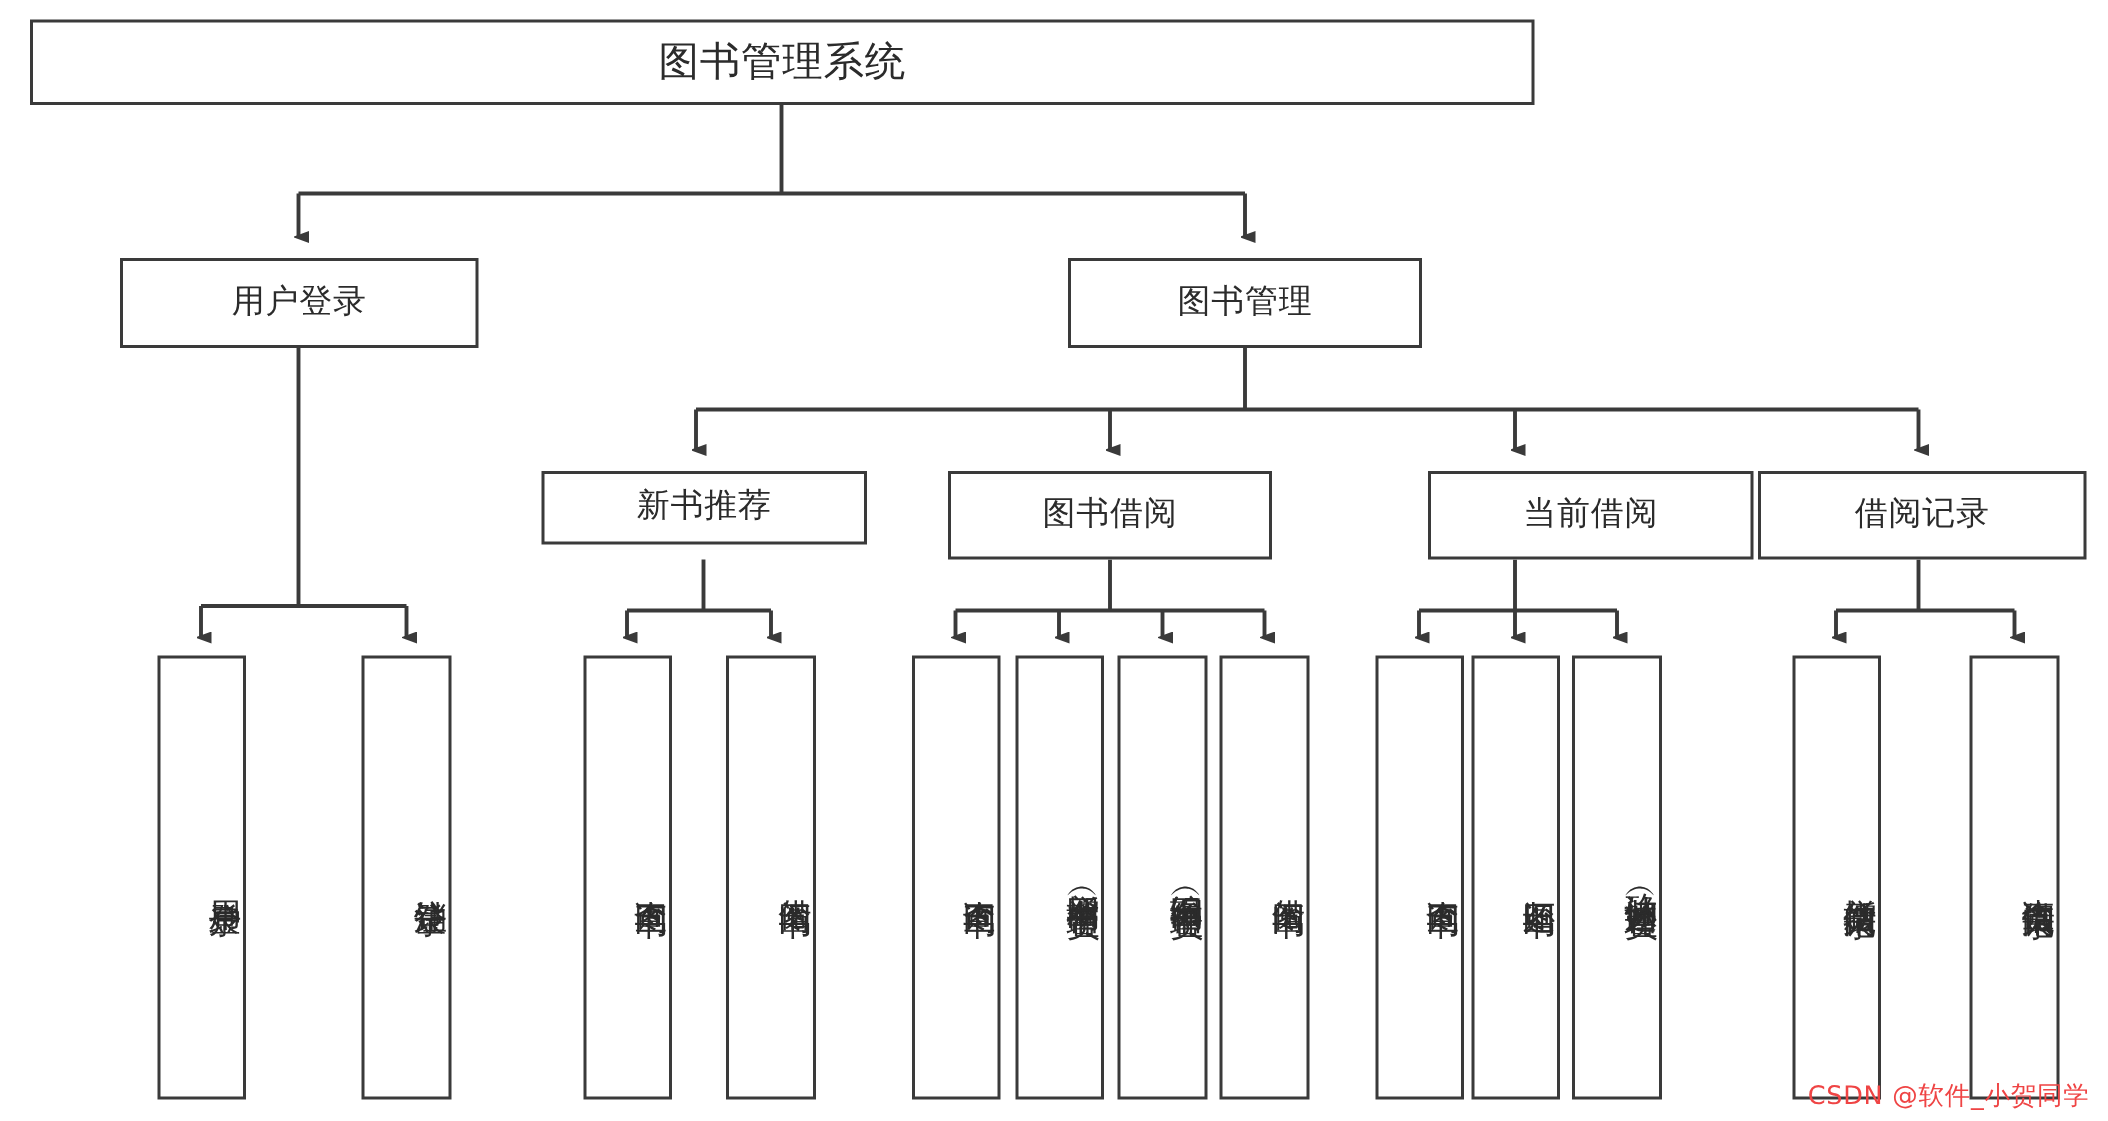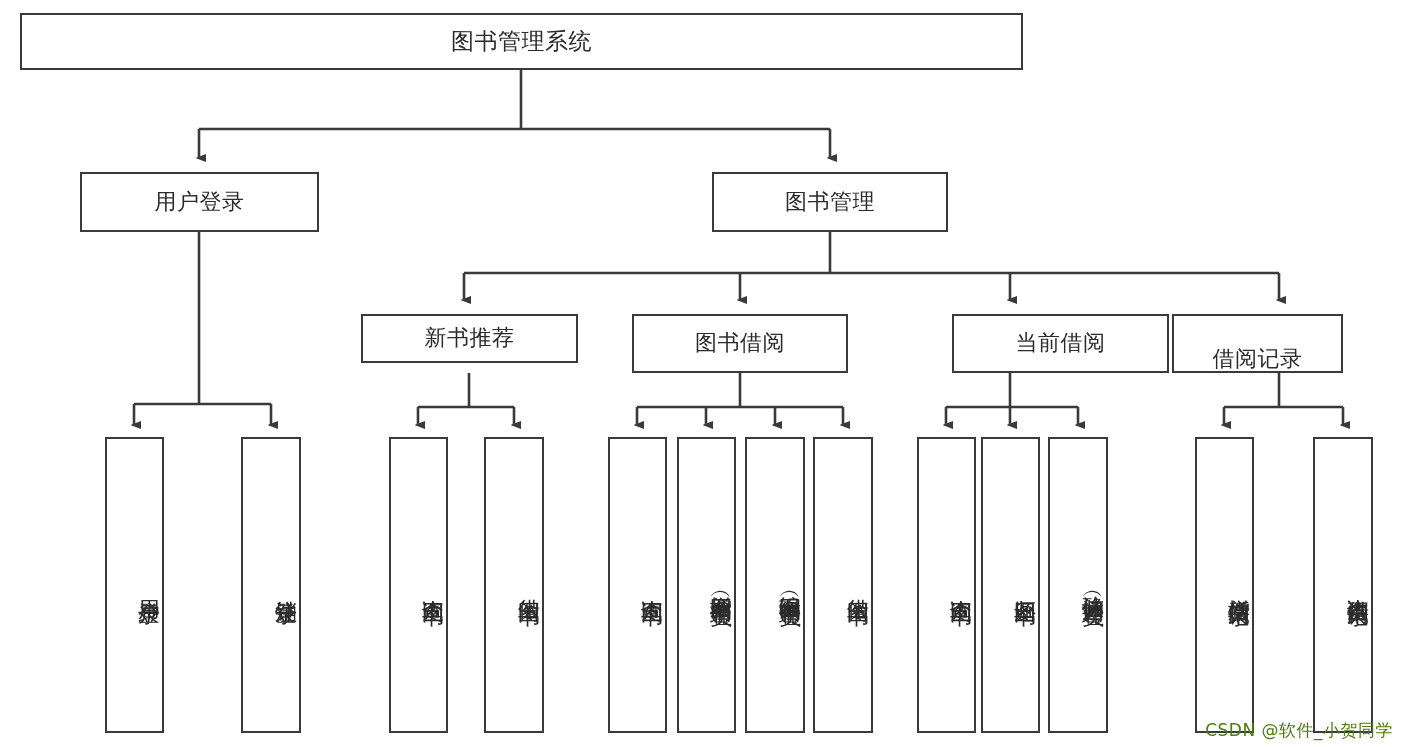--- a/index.html
+++ b/index.html
@@ -35,42 +35,42 @@
     justify-content: center;
     color: #2b2b2b;
     letter-spacing: 0.5px;
   }
   .node.horiz {
     font-size: 22px;
     line-height: 1.1;
     white-space: nowrap;
   }
   .node.root {
-    font-size: 23px;
+    font-size: 27px;
   }
   .node.vert {
     writing-mode: vertical-rl;
     text-orientation: upright;
     font-size: 22px;
     line-height: 1.16;
     padding: 6px 0;
     align-items: flex-start;
     justify-content: center;
     text-align: left;
     letter-spacing: 1.5px;
   }
   .node.vert span {
     display: block;
   }
   .watermark {
     position: absolute;
     right: 12px;
     bottom: 5px;
     font-size: 17px;
-    color: #4d7c0f;
+    color: #ef4444;
     letter-spacing: 0.5px;
     white-space: nowrap;
     z-index: 5;
   }
 </style>
 </head>
 <body>
 
 <div id="canvas">
 
@@ -137,21 +137,21 @@
 
   <div class="node horiz" style="left:361px; top:314px; width:217px; height:49px;">
     <span>新书推荐</span>
   </div>
   <div class="node horiz" style="left:632px; top:314px; width:216px; height:59px;text-align:center;">
     <span>图书借阅</span>
   </div>
   <div class="node horiz" style="left:952px; top:314px; width:217px; height:59px;">
     <span>当前借阅</span>
   </div>
-  <div class="node horiz" style="left:1172px; top:314px; width:171px; height:59px;align-items:flex-end;">
+  <div class="node horiz" style="left:1172px; top:314px; width:219px; height:59px;">
     <span>借阅记录</span>
   </div>
 
   <div class="node vert" style="left:105px; top:437px; width:59px; height:296px;">
     <span>用户登录</span>
   </div>
   <div class="node vert" style="left:241px; top:437px; width:60px; height:296px;">
     <span>注销登录</span>
   </div>
 

